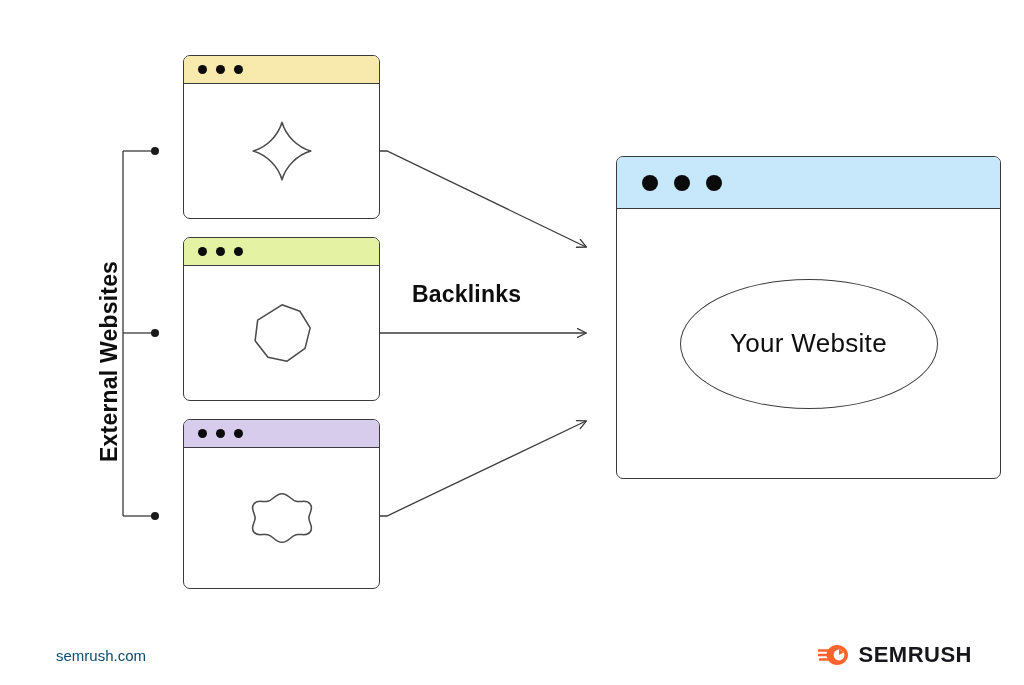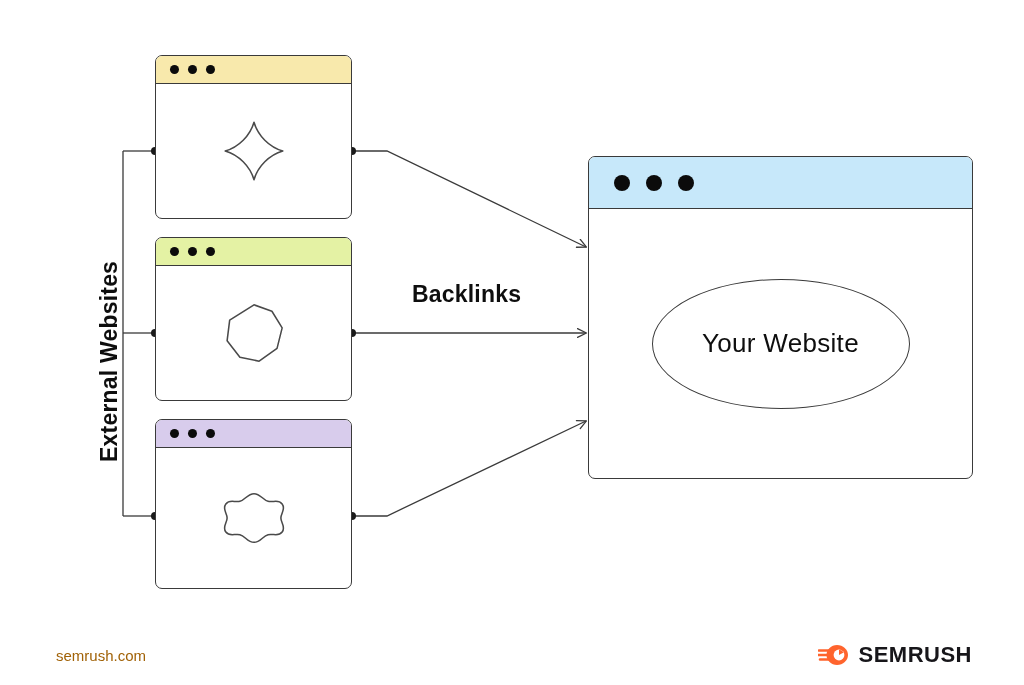--- a/index.html
+++ b/index.html
@@ -44,20 +44,21 @@
   }
 
   
   .window {
     position: absolute;
     box-sizing: border-box;
     background: #ffffff;
     border: 1.4px solid #3a3a3a;
     border-radius: 7px;
     overflow: hidden;
+    margin-left: 28px;
   }
   .window-titlebar {
     box-sizing: border-box;
     height: 100%;
     border-bottom: 1.4px solid #3a3a3a;
     display: flex;
     align-items: center;
     padding-left: 14px;
     gap: 9px;
   }
@@ -135,21 +136,21 @@
     letter-spacing: .2px;
     text-align: right;
   }
 
   
   #footer-url {
     position: absolute;
     left: 56px;
     top: 647px;
     font-size: 15px;
-    color: #a16207;
+    color: #0c4a6e;
   }
   #semrush-logo {
     position: absolute;
     right: 52px;
     top: 642px;
     display: flex;
     align-items: center;
     gap: 6px;
   }
   #semrush-wordmark {

